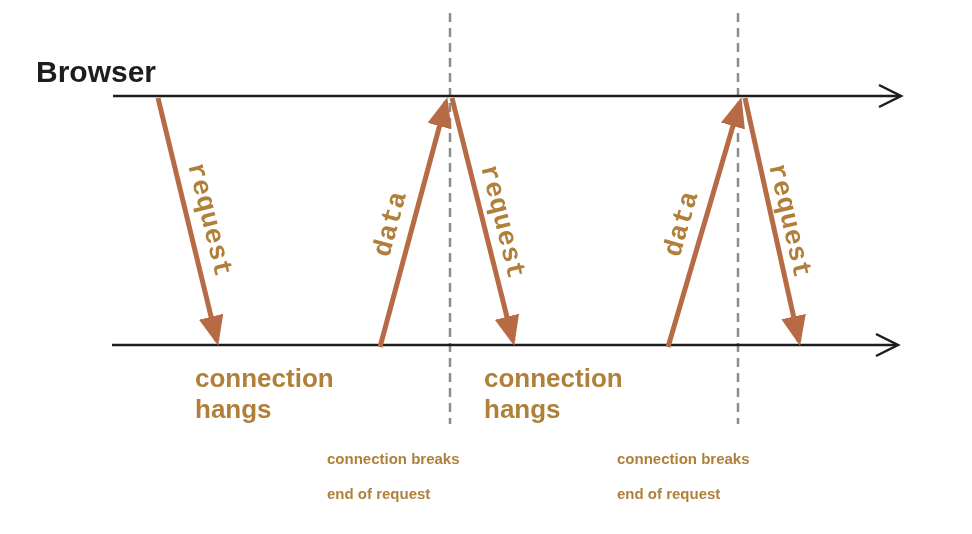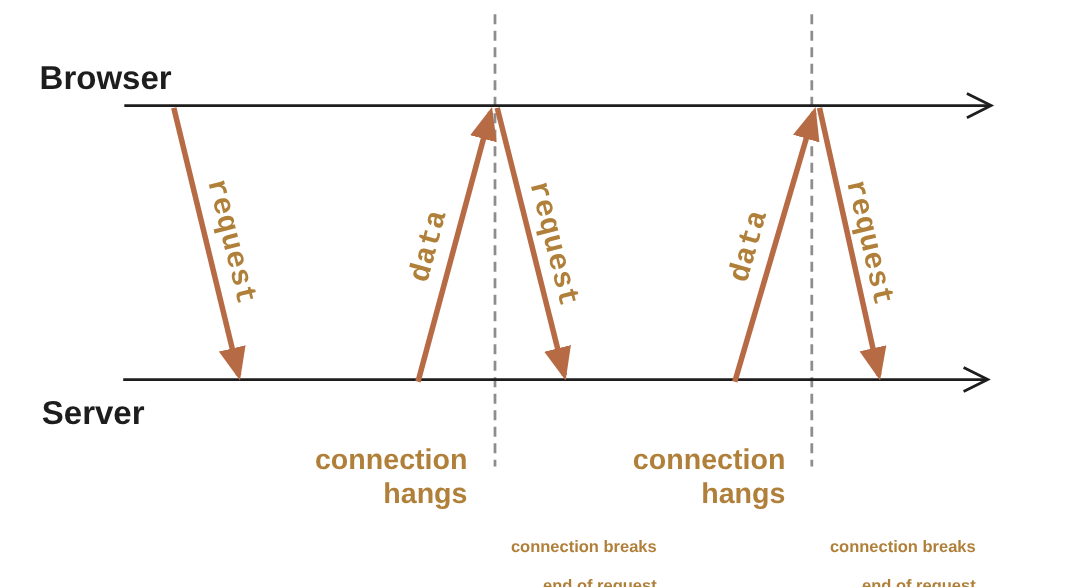--- a/index.html
+++ b/index.html
@@ -17,23 +17,22 @@
     position:absolute;font-weight:bold;font-size:30px;color:var(--ink);
     white-space:nowrap;letter-spacing:0;
   }
   .msg-label{
     position:absolute;width:240px;height:38px;line-height:38px;text-align:center;
     font-family:"Liberation Mono", monospace;font-weight:bold;font-size:27px;
     color:var(--gold);letter-spacing:0.5px;white-space:nowrap;pointer-events:none;
   }
   .rot-pos{transform-origin:center center;}
   .note{
-    position:absolute;text-align:right;color:var(--gold);font-weight:bold;
+    position:absolute;text-align:left;color:var(--gold);font-weight:bold;
     white-space:nowrap;
-    margin-top:39px;
   }
   .note.hangs{width:230px;font-size:26px;line-height:31px;}
   .note.breaks{width:270px;font-size:15px;line-height:35px;}
 </style>
 </head>
 <body>
 
 <div class="stage">
 
   <svg class="layer" width="972" height="534" viewBox="0 0 972 534">
@@ -53,21 +52,20 @@
     <polyline points="876,334 898,345 876,356" fill="none" stroke-width="2.5" stroke="#1d1d1d"></polyline>
 
     <line x1="158" y1="98" x2="217" y2="341" stroke-width="5" marker-end="url(#arrowhead)" stroke="#b76b45"></line>
     <line x1="380" y1="347" x2="446" y2="102" stroke-width="5" marker-end="url(#arrowhead)" stroke="#b76b45"></line>
     <line x1="452" y1="98" x2="513" y2="341" stroke-width="5" marker-end="url(#arrowhead)" stroke="#b76b45"></line>
     <line x1="668" y1="347" x2="740" y2="102" stroke-width="5" marker-end="url(#arrowhead)" stroke="#b76b45"></line>
     <line x1="745" y1="98" x2="799" y2="341" stroke-width="5" marker-end="url(#arrowhead)" stroke="#b76b45"></line>
   </svg>
 
   <div class="actor-label" style="left:36px;top:55px;">Browser</div>
-  <div class="actor-label" style="left:38px;top:359px;">Server</div>
 
   <div class="msg-label rot-pos" style="left:89px;top:201px;transform:rotate(76deg);">request</div>
   <div class="msg-label rot-pos" style="left:271px;top:205px;transform:rotate(-75deg);">data</div>
   <div class="msg-label rot-pos" style="left:382px;top:203px;transform:rotate(76deg);">request</div>
   <div class="msg-label rot-pos" style="left:562px;top:205px;transform:rotate(-74deg);">data</div>
   <div class="msg-label rot-pos" style="left:669px;top:202px;transform:rotate(77deg);">request</div>
 
   <div class="note hangs" style="left:195px;top:363px;">
     <div>connection</div>
     <div>hangs</div>

